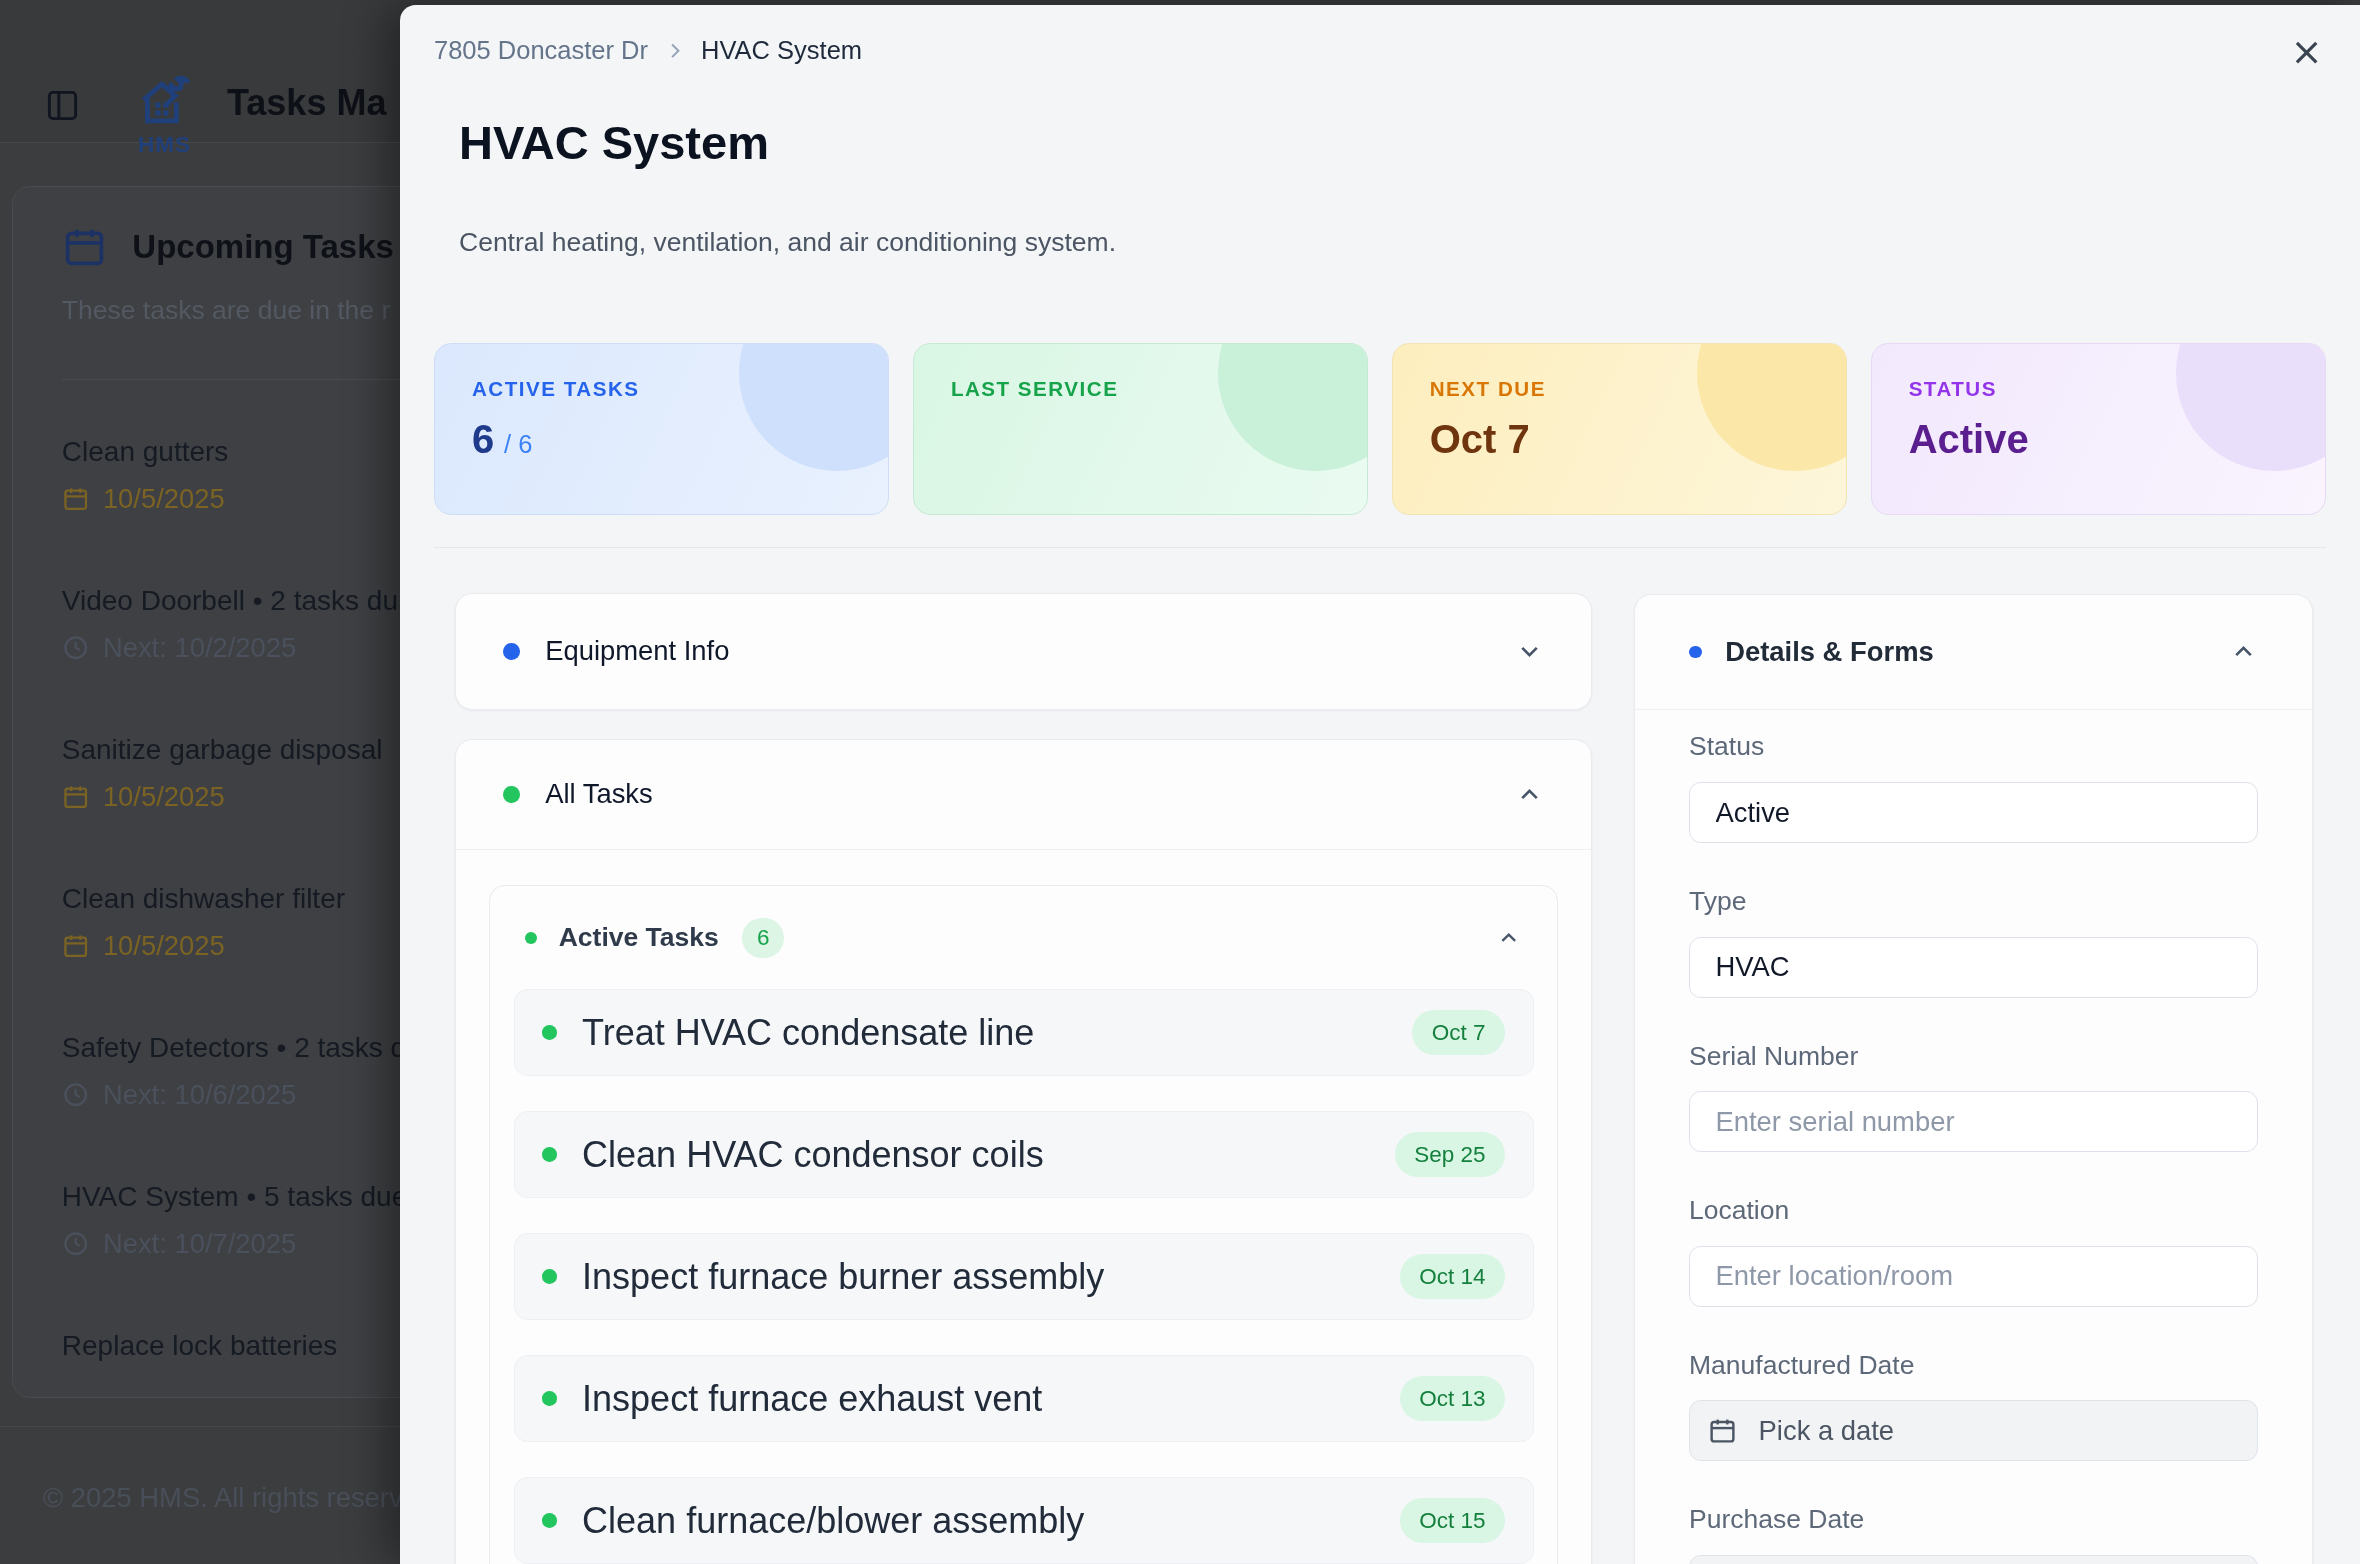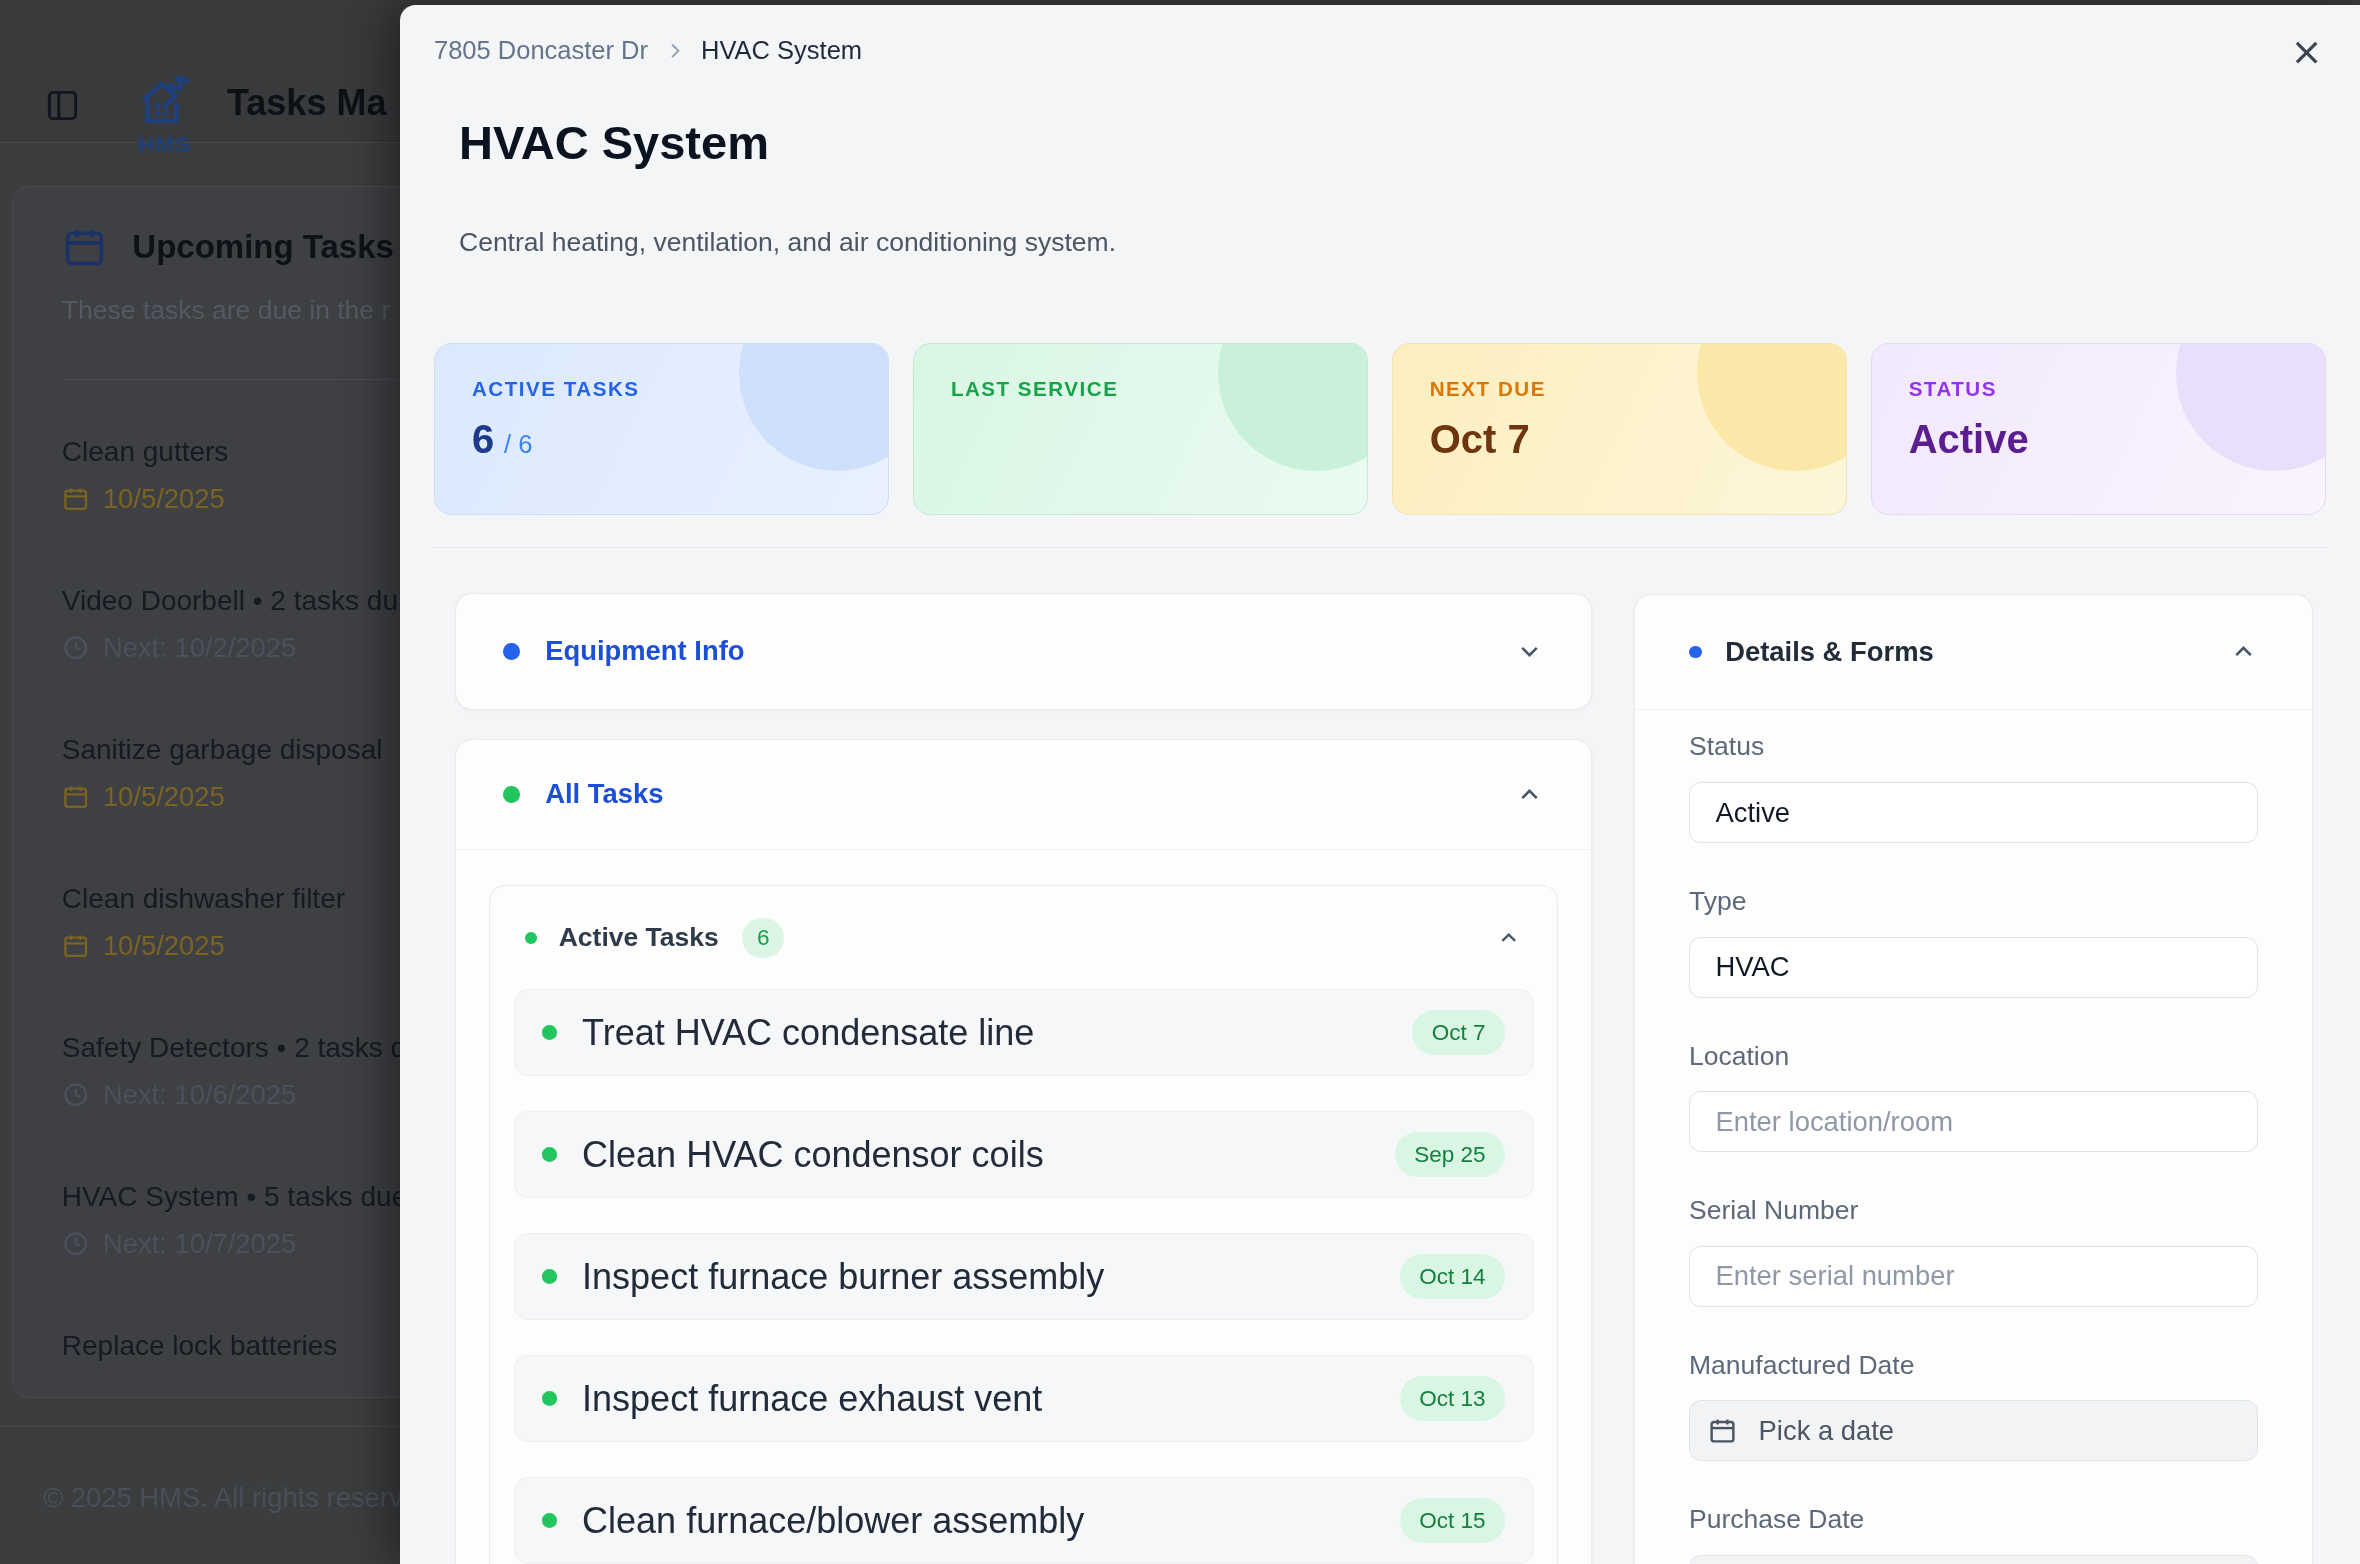--- a/index.html
+++ b/index.html
@@ -76,21 +76,21 @@
 
   .divider-main { position:absolute; left:34px; top:542px; width:1892px; border-top:1px solid #e4e6ea; }
 
   .card { background:#fdfdfe; border:1px solid #e9ebef; border-radius:17.6px;
     box-shadow:0 1px 2.9px rgba(16,24,40,0.05); }
 
   .left-col { position:absolute; left:55px; top:588px; width:1137px; }
   .eq-card { height:117px; display:flex; align-items:center; padding:0 47px; margin-bottom:29px; }
   .sec-dot { width:16.7px; height:16.7px; border-radius:50%; flex:none; }
   .dot-blue { background:#2563eb; } .dot-green { background:#22c55e; }
-  .sec-title { font-size:27.4px; font-weight:bold; color:#1d4ed8; margin-left:25.5px; }
+  .sec-title { font-size:27.4px; font-weight:normal; color:#0f172a; margin-left:25.5px; }
   .chev { margin-left:auto; color:#475569; }
   .chev svg { width:29px; height:29px; }
 
   .tasks-card { height:863px; overflow:hidden; padding:0; }
   .tasks-header { height:109px; display:flex; align-items:center; padding:0 47px;text-align:center; }
   .tasks-divider { border-top:1px solid #eef0f3; }
   .subcard { margin:35px 33px 0; border:1px solid #e8eaee; border-radius:15.7px;
     background:#fdfdfe; padding:21.6px 23.5px; }
   .sub-header { height:61px; display:flex; align-items:center; padding:0 11.8px; }
   .sub-dot { width:11.8px; height:11.8px; border-radius:50%; background:#22c55e; flex:none; }
@@ -374,26 +374,26 @@
     <div class="dfields">
       <div class="dfield">
         <div class="dlabel">Status</div>
         <input class="dinput" type="text" readonly="" value="Active" style="">
       </div>
       <div class="dfield">
         <div class="dlabel">Type</div>
         <input class="dinput" type="text" readonly="" value="HVAC" style="">
       </div>
       <div class="dfield">
+        <div class="dlabel">Serial Number</div>
+        <input class="dinput" type="text" placeholder="Enter serial number" style="">
+      </div>
+      <div class="dfield">
         <div class="dlabel">Location</div>
         <input class="dinput" type="text" placeholder="Enter location/room" style="">
-      </div>
-      <div class="dfield">
-        <div class="dlabel">Serial Number</div>
-        <input class="dinput" type="text" placeholder="Enter serial number" style="">
       </div>
       <div class="dfield">
         <div class="dlabel">Manufactured Date</div>
         <button class="date-btn">
           <svg viewBox="0 0 24 24" fill="none" stroke="currentColor" stroke-width="2">
               <rect x="3" y="5" width="18" height="16" rx="2"></rect>
               <line x1="3" y1="10" x2="21" y2="10"></line>
               <line x1="8" y1="3" x2="8" y2="7"></line>
               <line x1="16" y1="3" x2="16" y2="7"></line>
             </svg>

